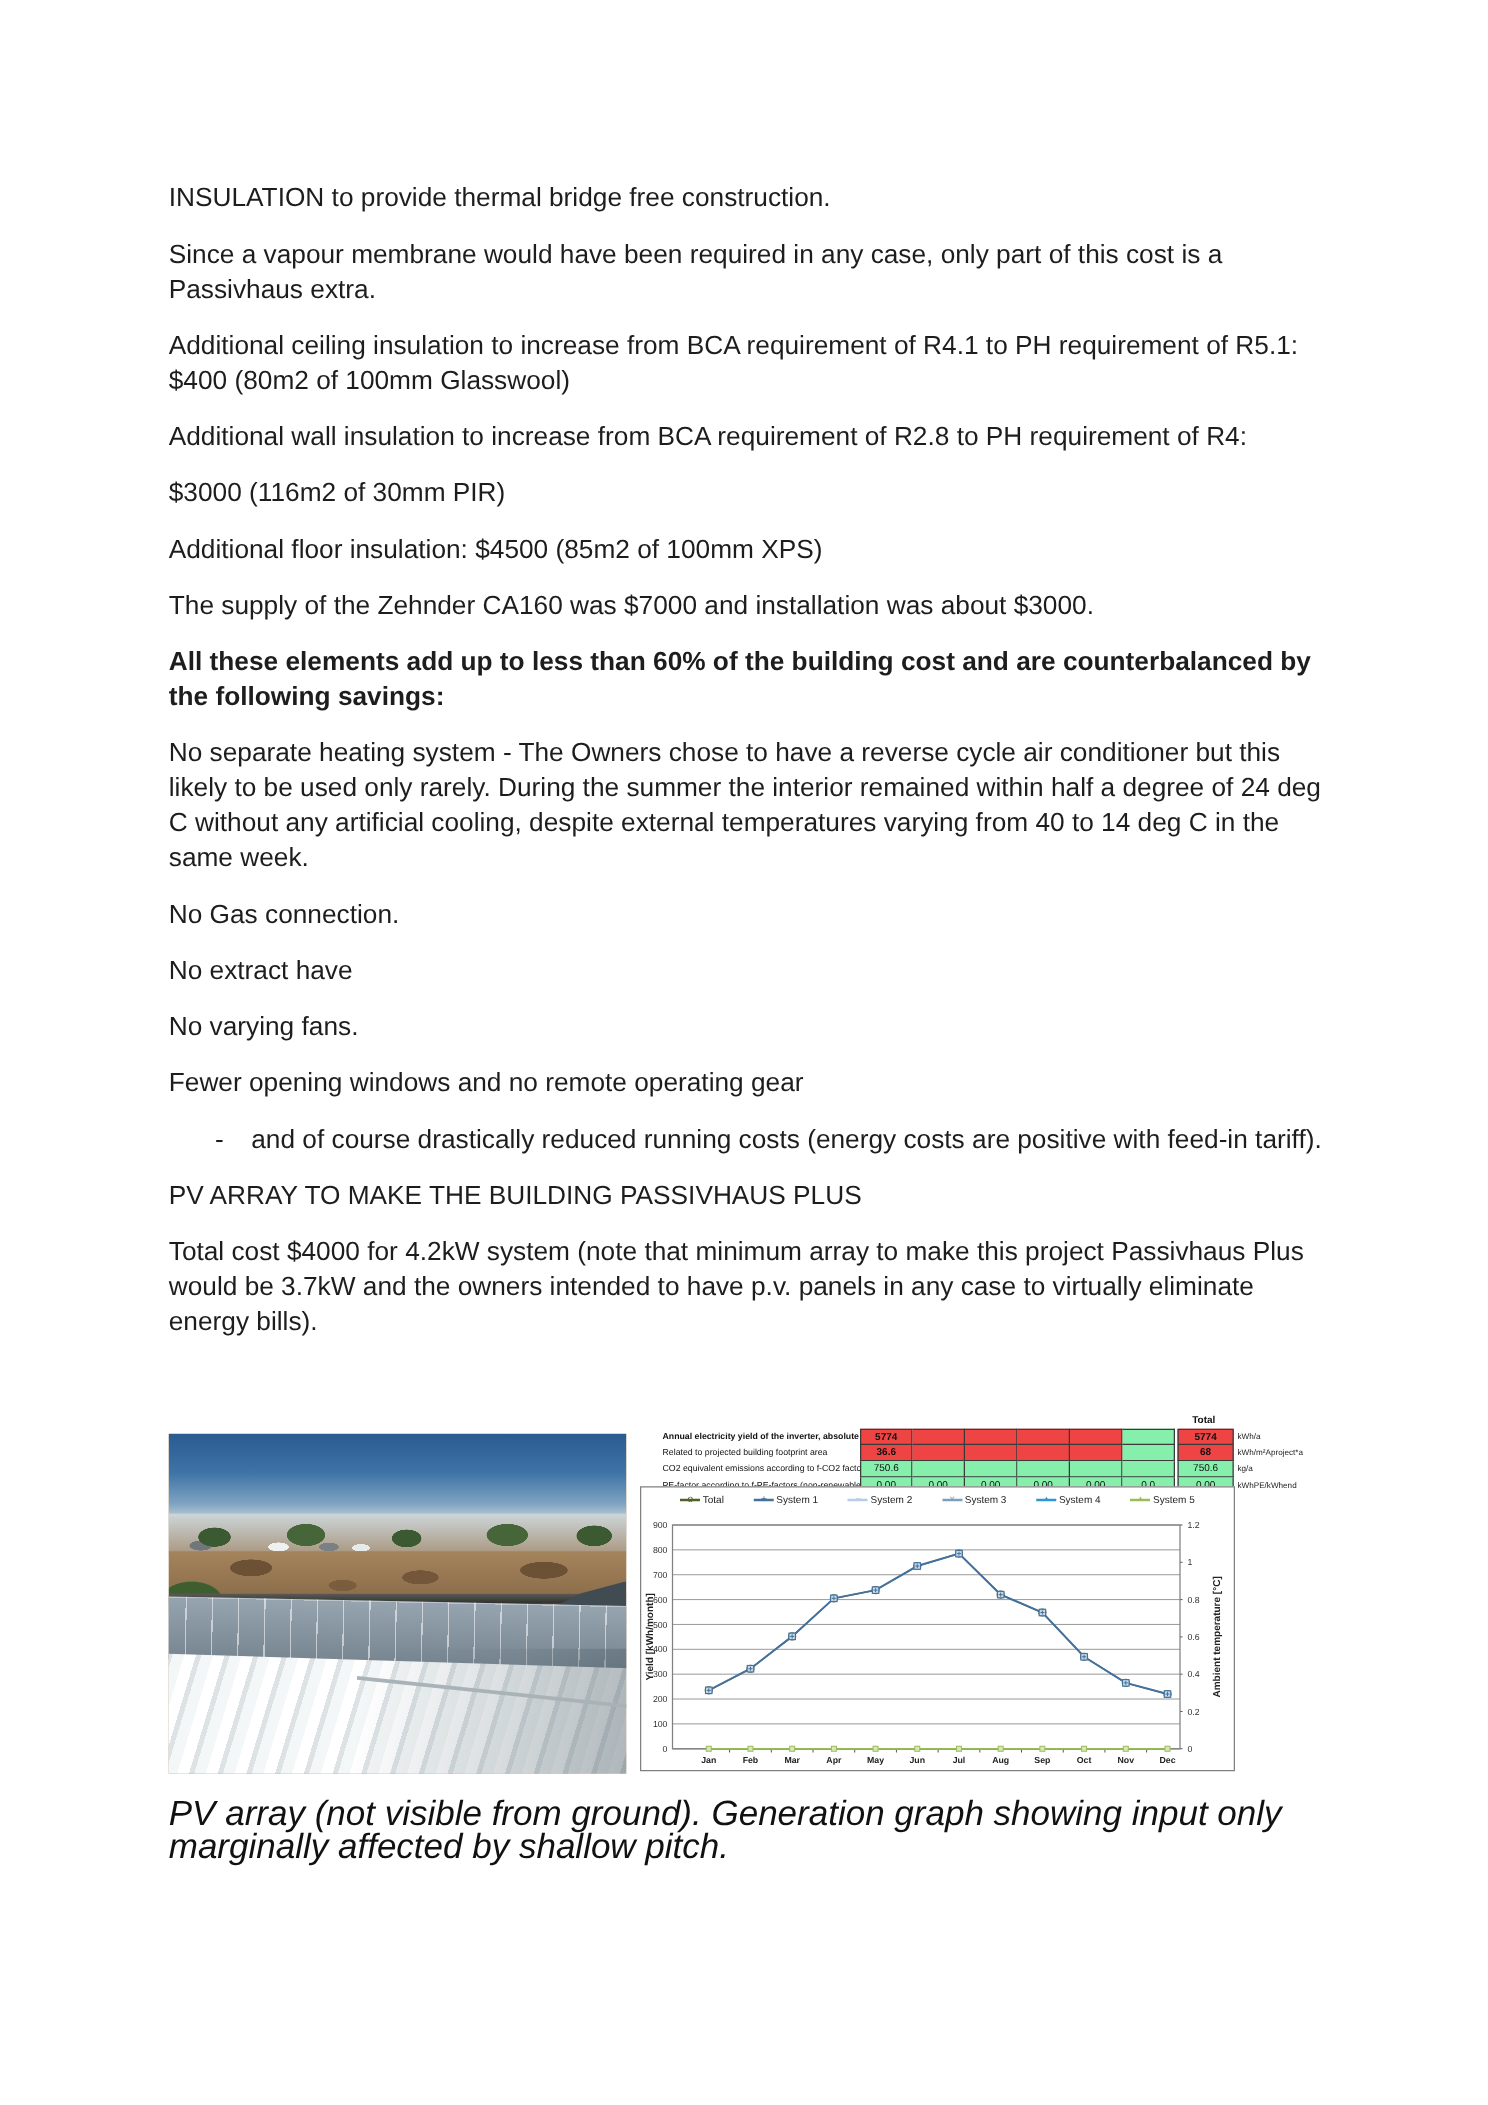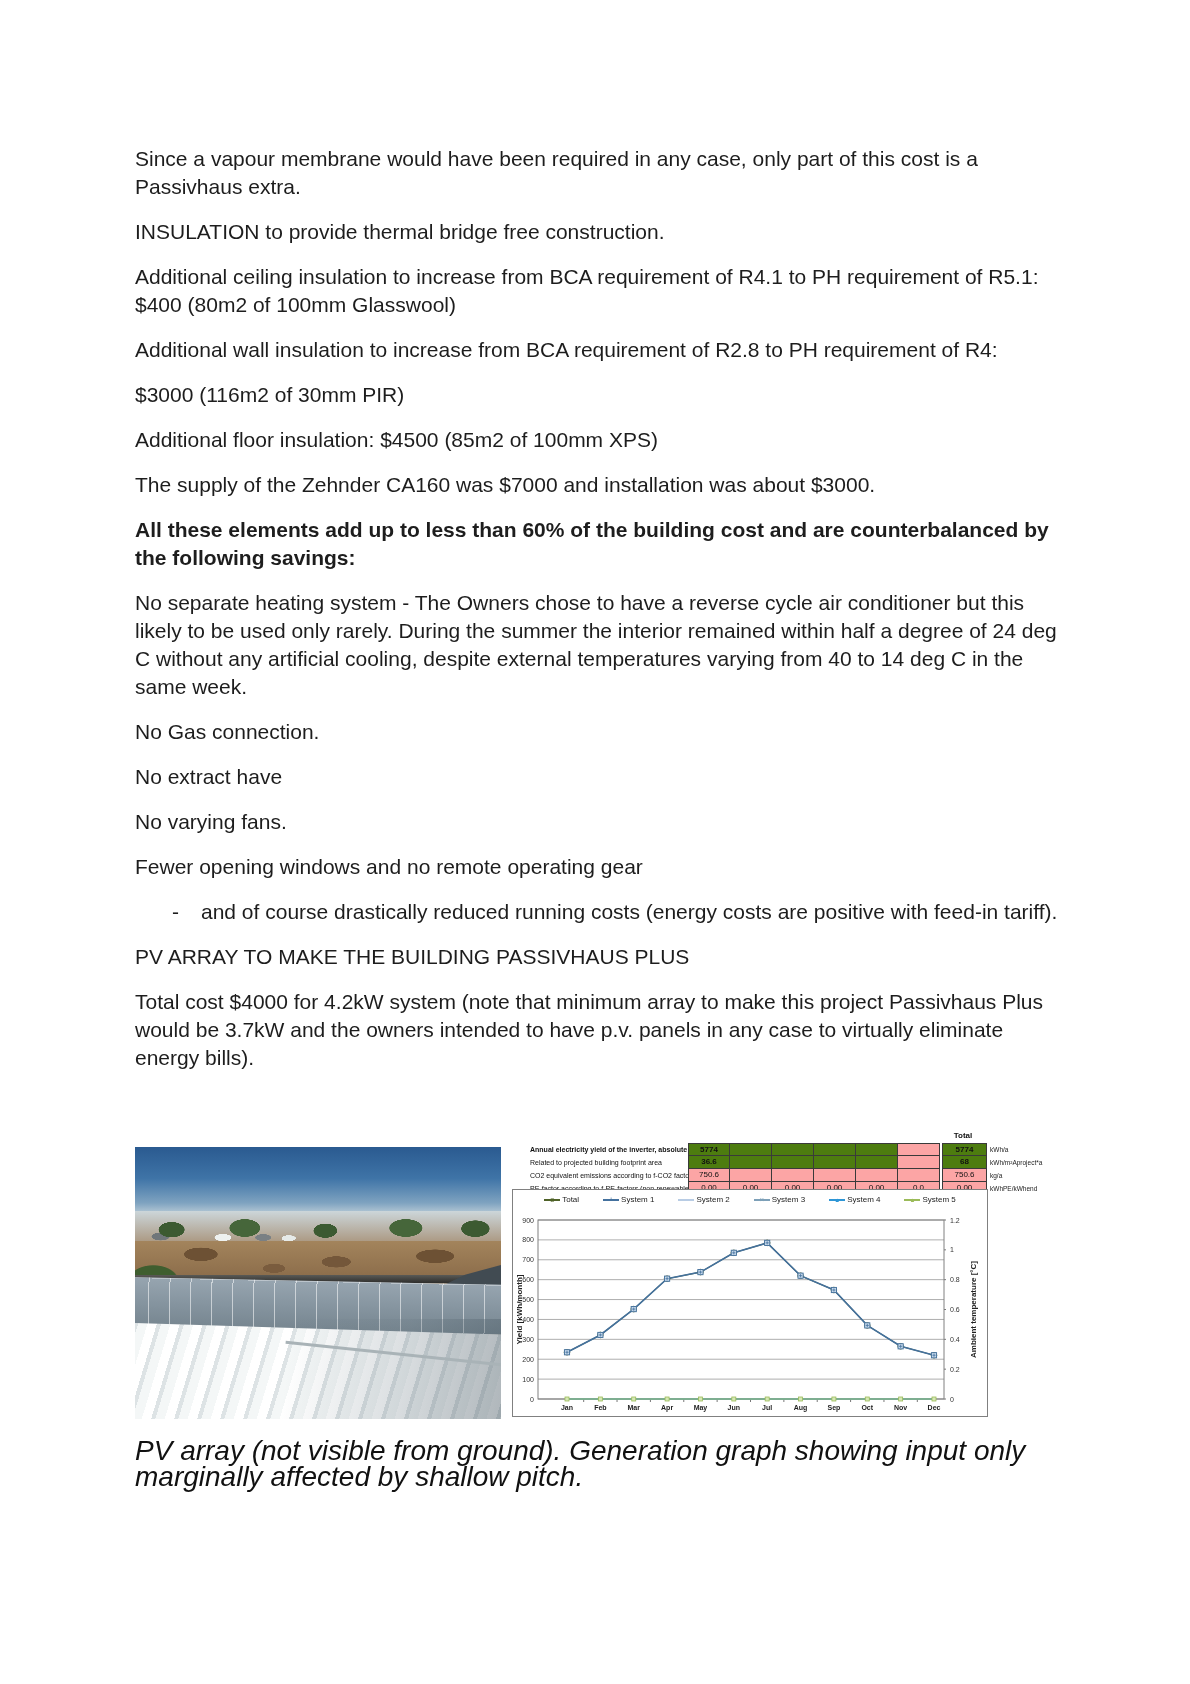--- a/index.html
+++ b/index.html
@@ -61,27 +61,27 @@
     background:linear-gradient(100deg,rgba(0,0,0,0) 42%,rgba(108,124,134,.25) 72%,rgba(78,94,104,.45) 100%);}
   .ph-pipe{position:absolute;left:150px;top:206px;width:235px;height:3px;background:#a9b3b7;
     transform:rotate(6deg);}
   
   .total-head{position:absolute;left:940px;top:1131px;width:46px;text-align:center;
               font-size:8px;font-weight:700;color:#111;}
   .inv-table{position:absolute;left:530px;top:1143px;color:#111;}
   .trow{display:flex;height:13px;}
   .tlabel{width:158px;font-size:7px;line-height:13px;white-space:nowrap;overflow:hidden;}
   .tlabel.b{font-weight:700;}
-  .tcell{box-sizing:border-box;width:42px;border:1px solid #3a3a3a;background:#fca5a5;
+  .tcell{box-sizing:border-box;width:42px;border:1px solid #3a3a3a;background:#86efac;
          font-size:8px;line-height:11px;text-align:center;}
   .tcell+.tcell:not(.ttotal){border-left:0;}
   .trow+.trow .tcell{border-top:0;}
   .ttotal{width:45px;margin-left:2px;border:1px solid #3a3a3a;}
   .tcell.val{font-weight:700;}
-  .tcell.g{background:#4d7c0f;}
+  .tcell.g{background:#ef4444;}
   .tunit{font-size:6.5px;line-height:13px;padding-left:3px;white-space:nowrap;color:#222;}
   
   .chart-frame{position:absolute;left:512px;top:1189px;width:474px;height:226px;
                border:1px solid #808080;background:#fff;}
   .chart-legend{position:absolute;left:0;right:0;top:5px;display:flex;justify-content:center;
                 gap:24px;font-size:8px;color:#222;}
   .lg{display:flex;align-items:center;gap:2px;}
   .lg-mark{position:relative;width:16px;height:9px;flex:none;}
   .lg-line{position:absolute;left:0;right:0;top:4px;height:1.5px;}
   .lg-glyph{position:absolute;left:50%;top:50%;transform:translate(-50%,-52%);
@@ -92,22 +92,22 @@
   .tick{font-size:7px;fill:#333;}
   .month{font-size:7px;font-weight:700;fill:#222;}
   .atitle{font-size:8px;font-weight:700;fill:#222;}
 </style>
 </head>
 <body>
 
 <div class="page">
 
   <div class="doc-text">
+      <div class="para">INSULATION to provide thermal bridge free construction.</div>
       <div class="para">Since a vapour membrane would have been required in any case, only part of this cost is a Passivhaus extra.</div>
-      <div class="para">INSULATION to provide thermal bridge free construction.</div>
       <div class="para">Additional ceiling insulation to increase from BCA requirement of R4.1 to PH requirement of R5.1: $400 (80m2 of 100mm Glasswool)</div>
       <div class="para">Additional wall insulation to increase from BCA requirement of R2.8 to PH requirement of R4:</div>
       <div class="para">$3000 (116m2 of 30mm PIR)</div>
       <div class="para">Additional floor insulation: $4500 (85m2 of 100mm XPS)</div>
       <div class="para">The supply of the Zehnder CA160 was $7000 and installation was about $3000.</div>
       <div class="para bold">All these elements add up to less than 60% of the building cost and are counterbalanced by the following savings:</div>
       <div class="para">No separate heating system - The Owners chose to have a reverse cycle air conditioner but this likely to be used only rarely. During the summer the interior remained within half a degree of 24 deg C without any artificial cooling, despite external temperatures varying from 40 to 14 deg C in the same week.</div>
       <div class="para">No Gas connection.</div>
       <div class="para">No extract have</div>
       <div class="para">No varying fans.</div>

